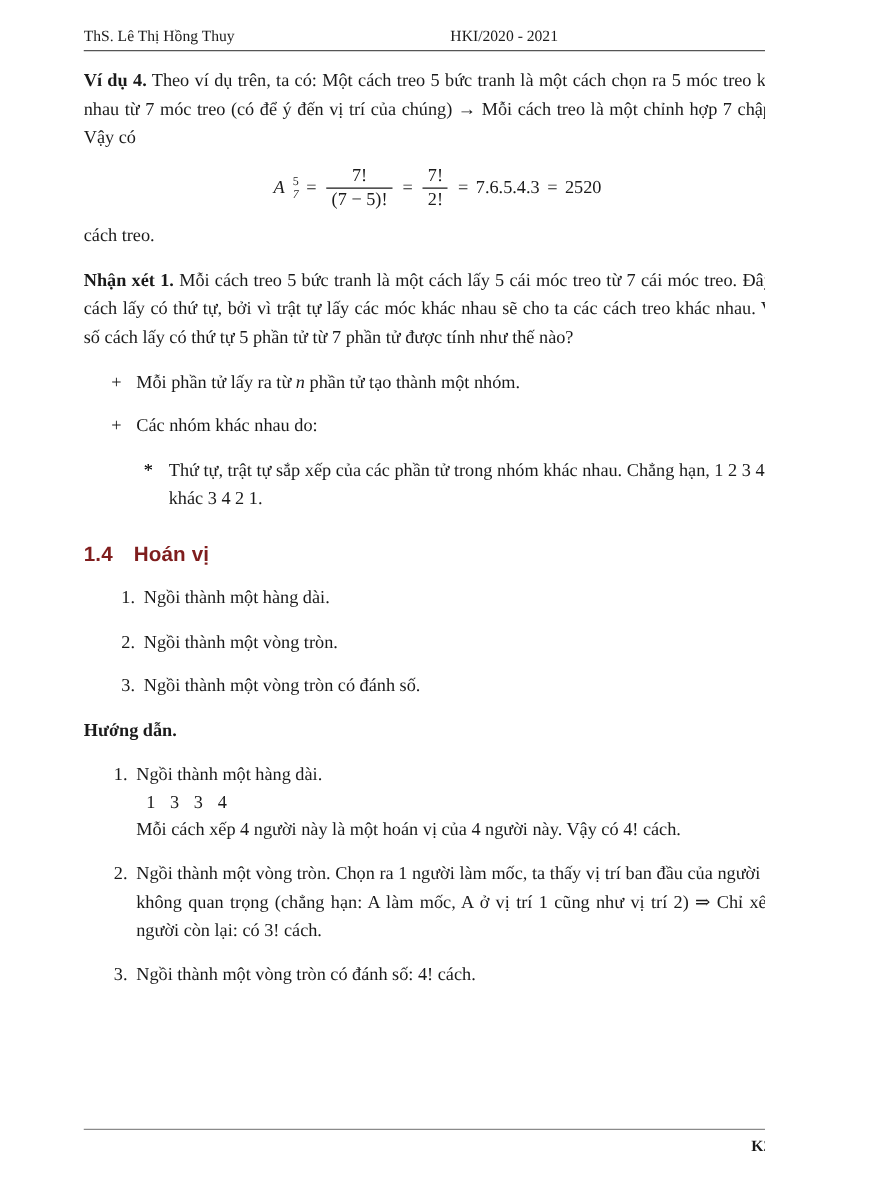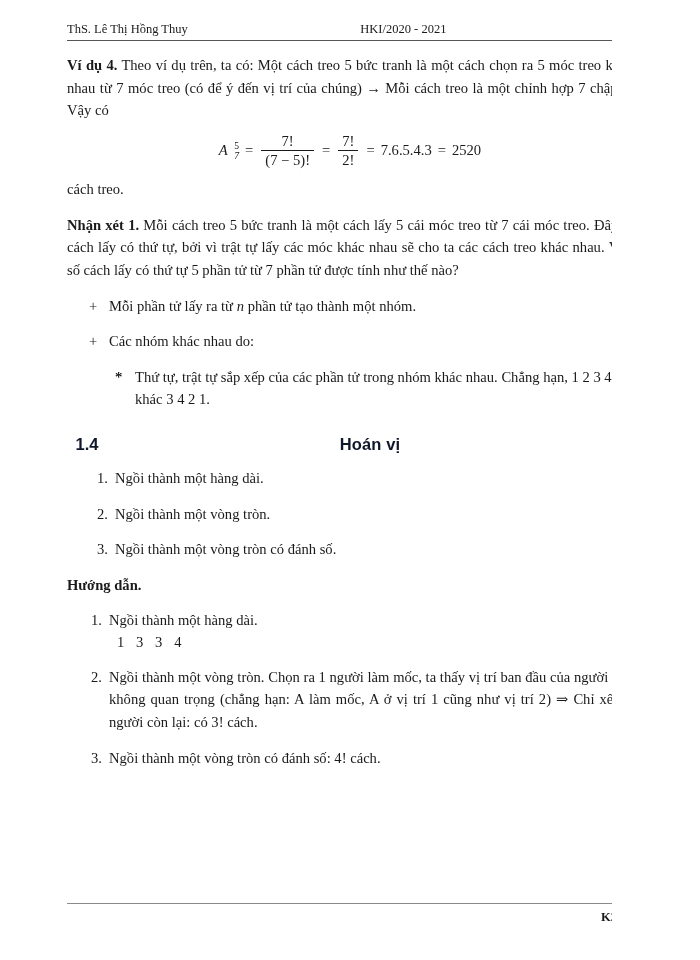--- a/index.html
+++ b/index.html
@@ -232,21 +232,21 @@
     <ul class="plus-list lvl2">
       <li class="plus-item">
         <span class="mk">*</span>
       </li>
       <li class="plus-item">
         <span class="mk">*</span>
         <span>Thứ tự, trật tự sắp xếp của các phần tử trong nhóm khác nhau. Chẳng hạn, 1 2 3 4 khác 3 4 2 1.</span>
       </li>
     </ul>
 
-    <div class="section-head" style="color: #0f172a; text-align: center;">
+    <div class="section-head" style="color: #7f1d1d;">
       <span class="snum">1.4</span>
       <span class="stitle">Hoán vị</span>
     </div>
 
 
 
     <ol class="num-list nl-indent">
       <li class="num-item">
         <span class="nmk">1.</span>
         <span>Ngồi thành một hàng dài.</span>
@@ -263,20 +263,21 @@
 
     <p class="para blk"><b class="lead">Hướng dẫn.</b></p>
 
     <ol class="num-list nl-indent-2">
       <li class="num-item">
         <span class="nmk">1.</span>
         <span>Ngồi thành một hàng dài.</span>
         <span class="grid-lines">
           <span class="gl">1   3   3   4</span>
         </span>
+        <span style="display:block">Mỗi cách xếp 4 người này là một hoán vị của 4 người này. Vậy có 4! cách.</span>
       </li>
       <li class="num-item">
         <span class="nmk">2.</span>
         <span>Ngồi thành một vòng tròn. Chọn ra 1 người làm mốc, ta thấy vị trí ban đầu của người này không quan trọng (chẳng hạn: A làm mốc, A ở vị trí 1 cũng như vị trí 2) ⇒ Chỉ xếp 3 người còn lại: có 3! cách.</span>
       </li>
       <li class="num-item">
         <span class="nmk">3.</span>
         <span>Ngồi thành một vòng tròn có đánh số: 4! cách.</span>
       </li>
     </ol>

